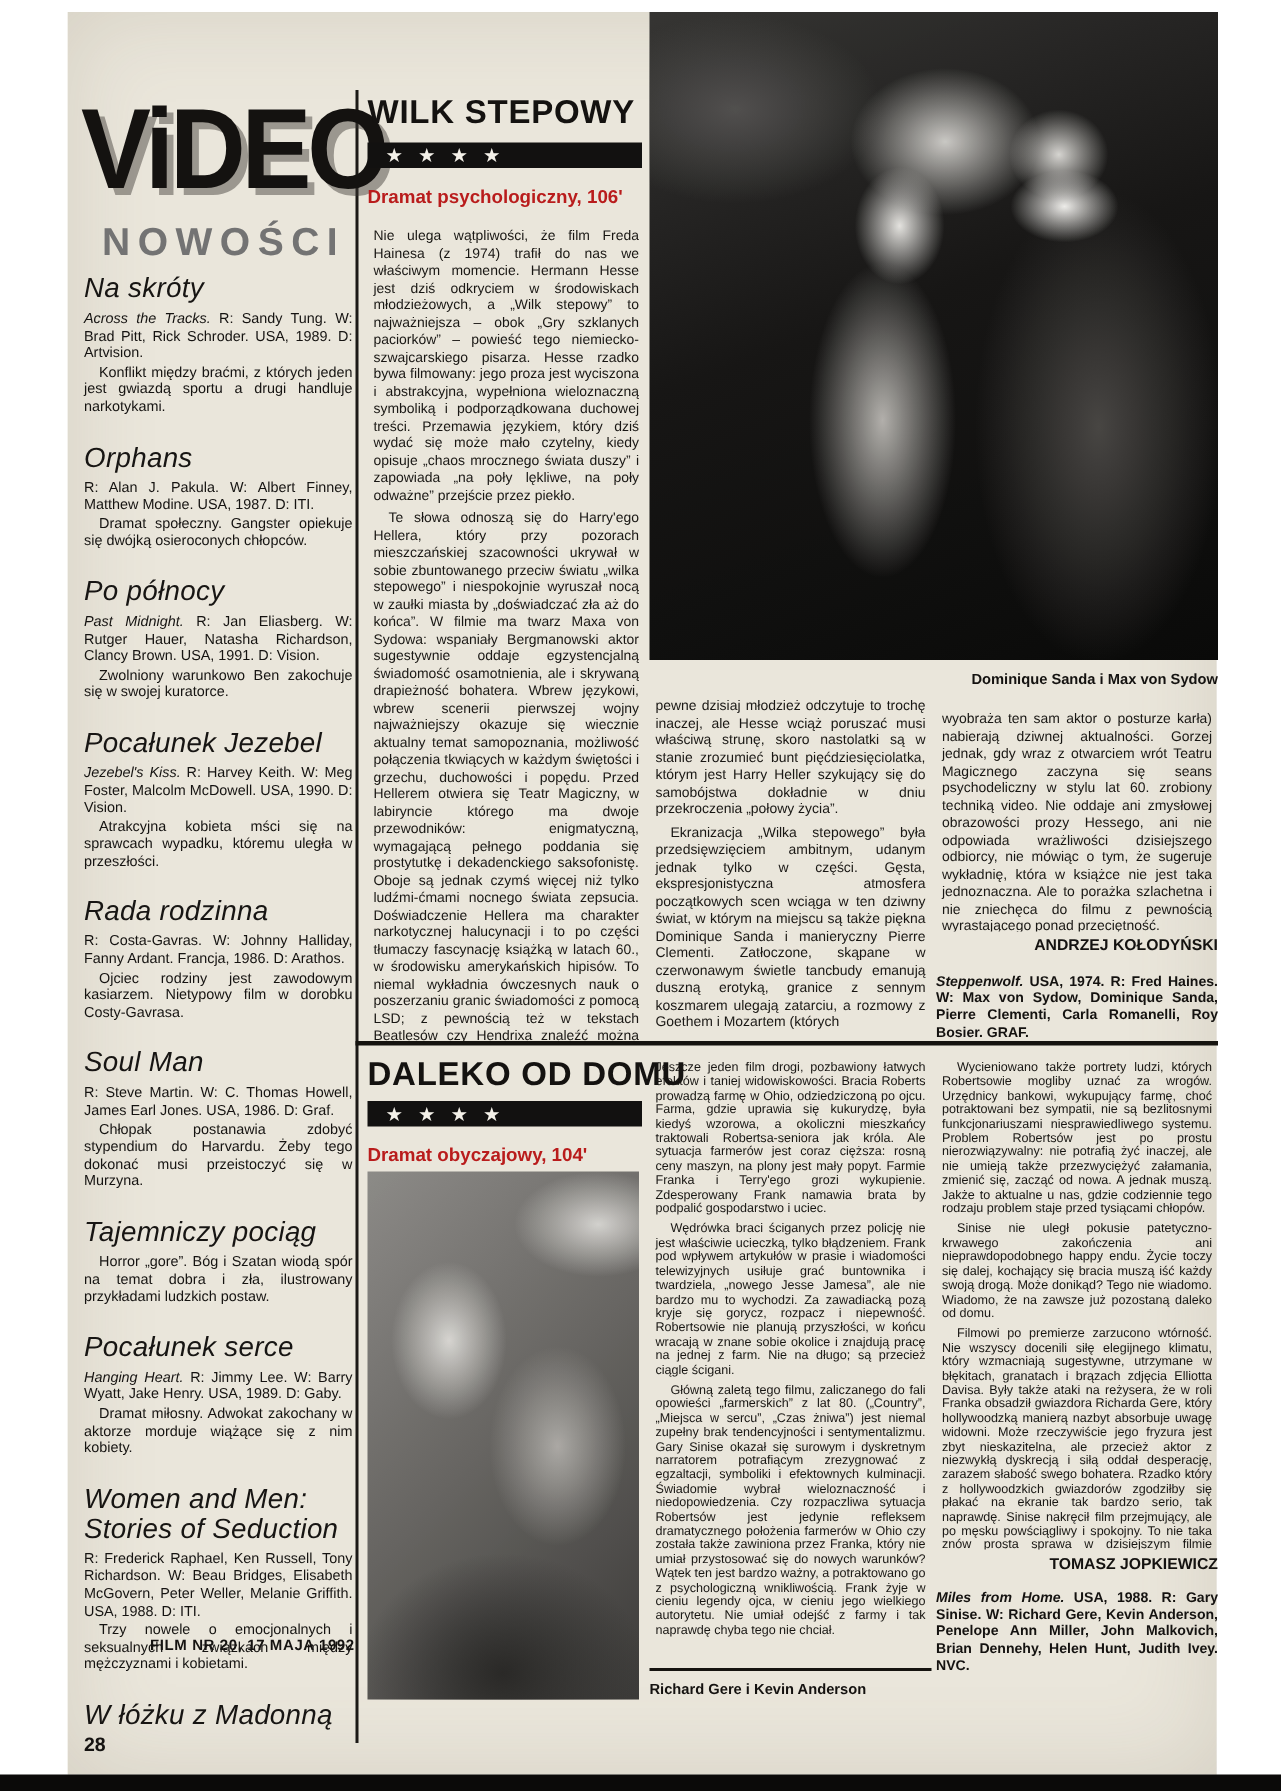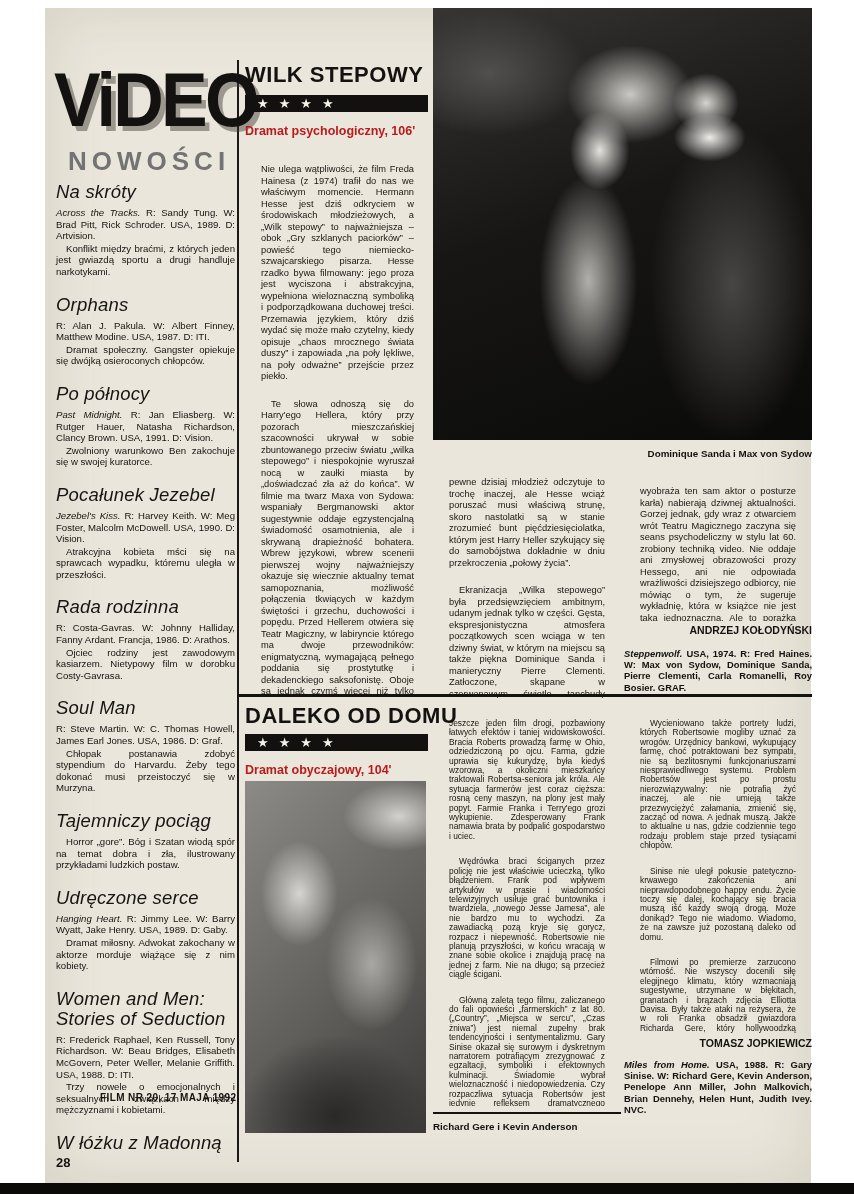--- a/index.html
+++ b/index.html
@@ -33,21 +33,21 @@
   .sb-credits .orig{font-style:italic;}
   .sb-syn{font-size:9.6px;line-height:11.6px;text-align:justify;text-indent:10px;margin:1px 0 0 0;}
 
   
   .rev-title{font-weight:800;font-size:22px;letter-spacing:.5px;color:#141210;}
   .stars-bar{width:183px;height:17px;background:#121110;display:flex;align-items:center;
     gap:10px;padding-left:12px;box-sizing:border-box;}
   .star{color:#f4f1e9;font-size:13px;line-height:13px;}
   .genre{font-weight:700;font-size:12.5px;color:#b91c1c;}
   .bodycol{text-align:justify;color:#181613;overflow:hidden;}
-  .bodycol p{margin:16px;}
+  .bodycol p{margin:4px;}
   .bodycol p + p{text-indent:10px;}
   .bodycol.indent-all p{text-indent:10px;}
   .fs-lg{font-size:9.3px;line-height:11.5px;}
   .fs-sm{font-size:8.4px;line-height:9.4px;}
   .byline{font-weight:800;font-size:10.5px;text-align:right;color:#141210;}
   .film-credits{font-weight:700;font-size:9.4px;line-height:11.2px;text-align:justify;color:#141210;}
   .film-credits .orig{font-style:italic;}
   .photo-caption{font-weight:700;font-size:9.8px;color:#141210;}
 
   
@@ -127,21 +127,21 @@
       <p class="sb-credits"><span class="orig"></span><span>R: Steve Martin. W: C. Thomas Howell, James Earl Jones. USA, 1986. D: Graf.</span></p>
       <p class="sb-syn">Chłopak postanawia zdobyć stypendium do Harvardu. Żeby tego dokonać musi przeistoczyć się w Murzyna.</p>
     </div>
 
     <div class="sb-item">
       <h3 class="sb-title">Tajemniczy pociąg</h3>
       <p class="sb-syn">Horror „gore”. Bóg i Szatan wiodą spór na temat dobra i zła, ilustrowany przykładami ludzkich postaw.</p>
     </div>
 
     <div class="sb-item">
-      <h3 class="sb-title">Udręczone serce</h3>
+      <h3 class="sb-title">Pocałunek serce</h3>
       <p class="sb-credits"><span class="orig">Hanging Heart.</span><span> R: Jimmy Lee. W: Barry Wyatt, Jake Henry. USA, 1989. D: Gaby.</span></p>
       <p class="sb-syn">Dramat miłosny. Adwokat zakochany w aktorze morduje wiążące się z nim kobiety.</p>
     </div>
 
     <div class="sb-item">
       <h3 class="sb-title">Women and Men: Stories of Seduction</h3>
       <p class="sb-credits"><span class="orig"></span><span>R: Frederick Raphael, Ken Russell, Tony Richardson. W: Beau Bridges, Elisabeth McGovern, Peter Weller, Melanie Griffith. USA, 1988. D: ITI.</span></p>
       <p class="sb-syn">Trzy nowele o emocjonalnych i seksualnych związkach między mężczyznami i kobietami.</p>
     </div>
 

